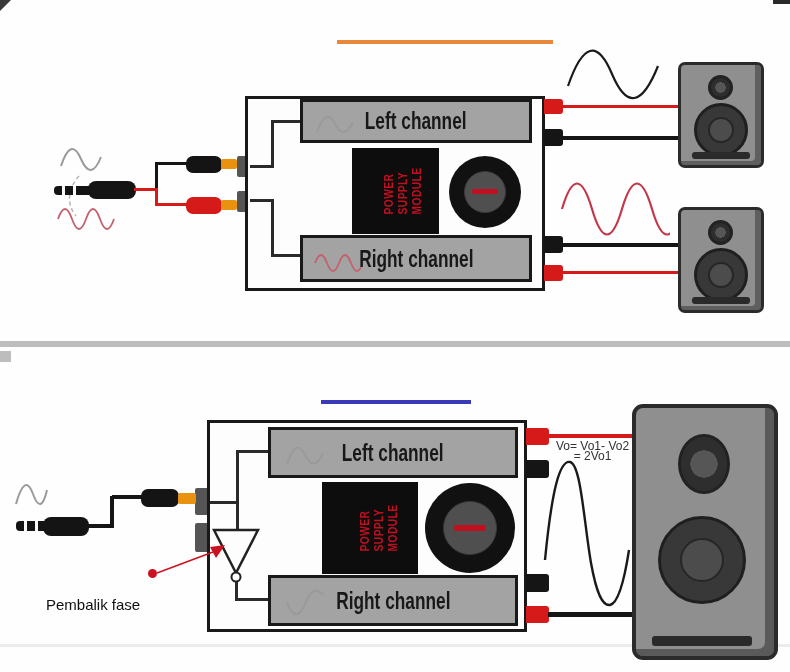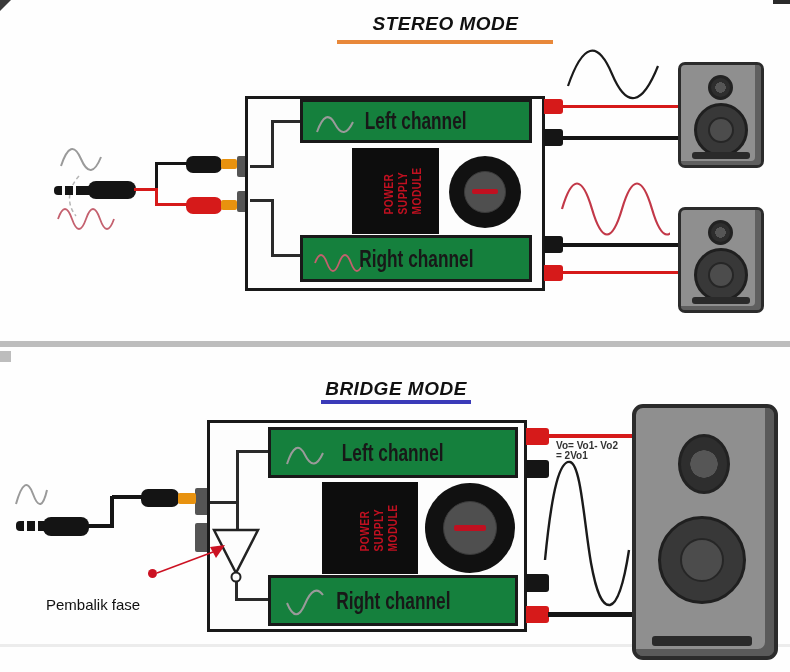--- a/index.html
+++ b/index.html
@@ -12,21 +12,21 @@
   .mode-title{
     font-style:italic;font-weight:bold;font-size:19px;color:#111;
     letter-spacing:.5px;text-align:center;white-space:nowrap;
   }
   .title-underline{height:4px;}
   .underline-orange{background:var(--accent-orange,#E8883A);}
   .underline-blue{background:var(--accent-blue,#3A3AB8);}
   
   .amp-box{background:#fdfdfd;border:3px solid #191919;box-sizing:border-box;}
   .channel-box{
-    background:#15803d;border:3px solid #191919;box-sizing:border-box;
+    background:#a3a3a3;border:3px solid #191919;box-sizing:border-box;
     display:flex;align-items:center;justify-content:center;
   }
   .channel-label{
     font-weight:bold;font-size:24px;color:#181818;white-space:nowrap;
     transform:scaleX(.72);letter-spacing:0;
   }
   .wave-icon{position:absolute;}
   .psu-box{background:#0d0d0d;}
   .psu-text{
     position:absolute;left:60%;top:50%;
@@ -67,38 +67,37 @@
   }
   .woofer{
     position:absolute;border-radius:50%;border:3px solid #1f1f1f;box-sizing:border-box;background:#383838;
     display:flex;align-items:center;justify-content:center;
   }
   .woofer-inner{border-radius:50%;border:2px solid #262626;background:#4c4c4c;box-sizing:border-box;}
   .speaker-slot{position:absolute;background:#2a2a2a;border-radius:3px;}
   
   .divider{background:var(--divider-gray,#BDBDBD);}
   .phase-label{font-size:15px;color:#111;white-space:nowrap;}
-  .voltage-label{font-size:10px;font-weight:bold;color:#333;line-height:10px;white-space:nowrap;}
+  .voltage-label{font-size:12px;font-weight:normal;color:#333;line-height:10px;white-space:nowrap;text-align:center;}
   .red-dot{background:#CC1122;border-radius:50%;}
   .corner-mark-tl{
     width:0;height:0;border-top:11px solid #3a3a3a;border-right:11px solid transparent;
   }
   .corner-mark-tr{background:#2a2a2a;}
   .bottom-strip{background:#ececec;}
 </style>
 </head>
 <body>
 
 <div id="canvas">
 
   <div class="abs corner-mark-tl" style="left:0;top:0"></div>
   <div class="abs corner-mark-tr" style="left:773px;top:0;width:17px;height:4px"></div>
   <div class="abs bottom-strip" style="left:0;top:644px;width:790px;height:3px"></div>
 
-  <div class="abs mode-title" style="left:338px;top:13px;width:215px">STEREO MODE</div>
   <div class="abs title-underline underline-orange" style="left:337px;top:40px;width:216px"></div>
 
   <div class="abs wave-icon" style="left:58px;top:142px;width:48px;height:34px">
     <svg width="48" height="34" viewBox="0 0 48 34">
         <path d="M 3,24 Q 13,-6 23,17 T 43,15" fill="none" stroke="#9a9a9a" stroke-width="2"></path>
       </svg>
   </div>
   <div class="abs wave-icon" style="left:64px;top:174px;width:20px;height:44px">
     <svg width="20" height="44" viewBox="0 0 20 44">
         <path d="M 15,2 C 4,14 2,30 12,42" fill="none" stroke="#b5b5b5" stroke-width="1.5" stroke-dasharray="4 3"></path>
@@ -190,21 +189,20 @@
     <div class="tweeter" style="left:27px;top:10px;width:25px;height:25px"></div>
     <div class="woofer" style="left:13px;top:38px;width:54px;height:54px">
       <div class="woofer-inner" style="width:26px;height:26px"></div>
     </div>
     <div class="speaker-slot" style="left:11px;bottom:6px;width:58px;height:7px"></div>
   </div>
 
   <div class="abs divider" style="left:0;top:341px;width:790px;height:6px"></div>
   <div class="abs divider" style="left:0;top:351px;width:11px;height:11px"></div>
 
-  <div class="abs mode-title" style="left:321px;top:378px;width:150px">BRIDGE MODE</div>
   <div class="abs title-underline underline-blue" style="left:321px;top:400px;width:150px"></div>
 
   <div class="abs wave-icon" style="left:13px;top:476px;width:36px;height:38px">
     <svg width="36" height="38" viewBox="0 0 36 38">
         <path d="M 3,28 Q 12,-4 20,18 T 34,14" fill="none" stroke="#9a9a9a" stroke-width="2"></path>
       </svg>
   </div>
   <div class="abs trs-tip" style="left:16px;top:521px;width:28px;height:10px"></div>
   <div class="abs trs-body" style="left:43px;top:517px;width:46px;height:19px"></div>
   <div class="abs wire-black" style="left:88px;top:524px;width:25px;height:4px"></div>

